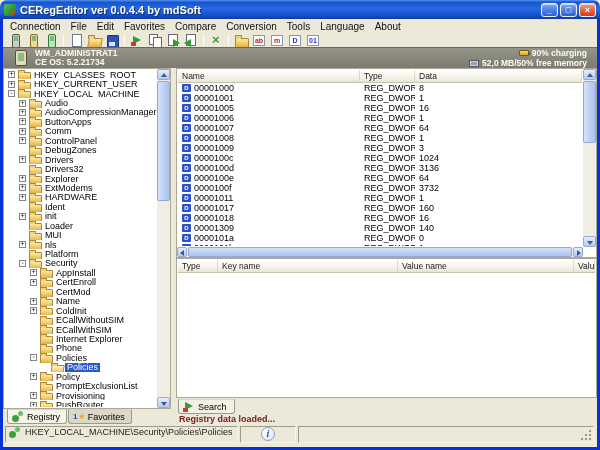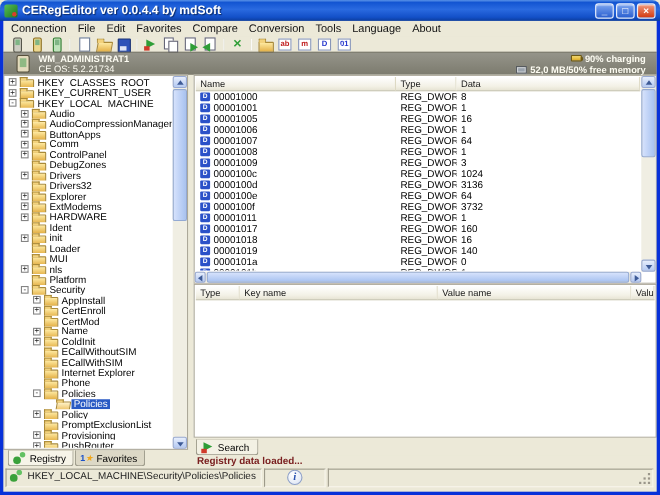--- a/index.html
+++ b/index.html
@@ -50,21 +50,21 @@
   .vtxt{display:inline-block;min-width:12px;height:11px;background:#fff;border:1px solid #8896b8;font:bold 7px/9px "Liberation Sans",sans-serif;text-align:center;padding:0 1px}
   .vtxt.red{color:#c22222}
   .vtxt.blue{color:#2233cc}
   
   .devicebar{position:absolute;left:3px;top:47px;width:594px;height:21px;background:linear-gradient(#95948a,#7c7b6e);
     border-top:1px solid #6a695e;display:flex;align-items:center;color:#fdfcf2}
   .dev-pda{width:12px;height:16px;background:#e3dabc;border:1px solid #57503c;border-radius:2px;margin:0 8px 0 12px;position:relative;flex:none}
   .dev-pda::before{content:"";position:absolute;left:2px;top:2px;right:2px;height:8px;background:#8fb983}
   .dev-texts{display:flex;flex-direction:column;line-height:9px}
   .dev-name{font-size:8.5px;font-weight:bold}
-  .dev-os{font-size:8.5px;font-weight:normal}
+  .dev-os{font-size:8.5px;font-weight:bold}
   .dev-right{margin-left:auto;margin-right:10px;display:flex;flex-direction:column;align-items:flex-end;line-height:10px}
   .dev-line{display:flex;align-items:center;gap:3px;font-size:8.5px;font-weight:bold}
   .batt{width:10px;height:6px;background:linear-gradient(#f7da6a,#d8a724);border:1px solid #6e5a14;border-radius:1px;position:relative;flex:none}
   .batt::after{content:"";position:absolute;right:-2px;top:1px;width:2px;height:3px;background:#6e5a14}
   .chip{width:10px;height:7px;background:#cfd2d6;border:1px solid #565a5e;position:relative;flex:none}
   .chip::before{content:"";position:absolute;inset:1px;background:#9aa3ad}
   
   .panel{position:absolute;background:#fff;border:1px solid #aca899}
   .treepanel{left:3px;top:68px;width:168px;height:341px}
   .listpanel{left:176px;top:68px;width:421px;height:190px}
@@ -601,21 +601,21 @@
             <i class="dic"></i>
             <span>00001018</span>
           </span>
           <span class="lcell">REG_DWORD</span>
           <span class="lcell">16</span>
         </div>
 
         <div class="lrow">
           <span class="lcell">
             <i class="dic"></i>
-            <span>00001019</span>
+            <span>00001309</span>
           </span>
           <span class="lcell">REG_DWORD</span>
           <span class="lcell">140</span>
         </div>
 
         <div class="lrow">
           <span class="lcell">
             <i class="dic"></i>
             <span>0000101a</span>
           </span>

